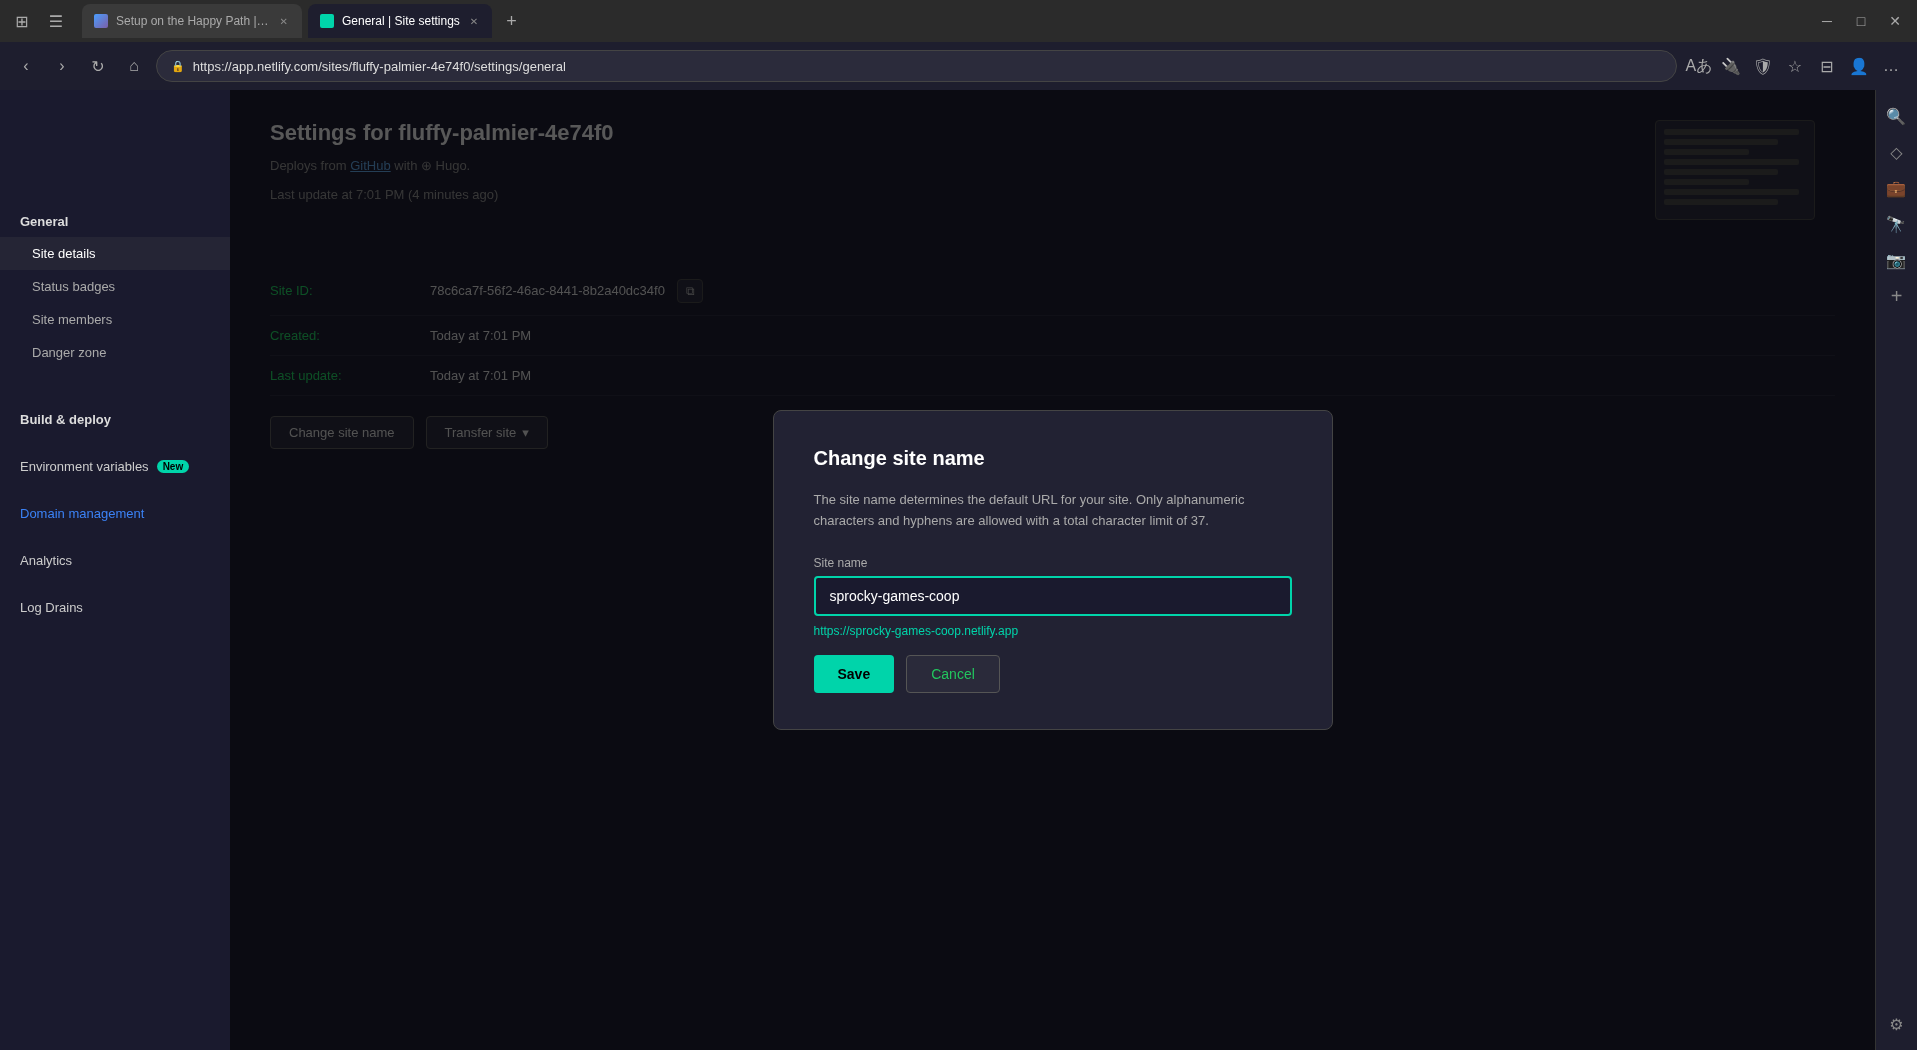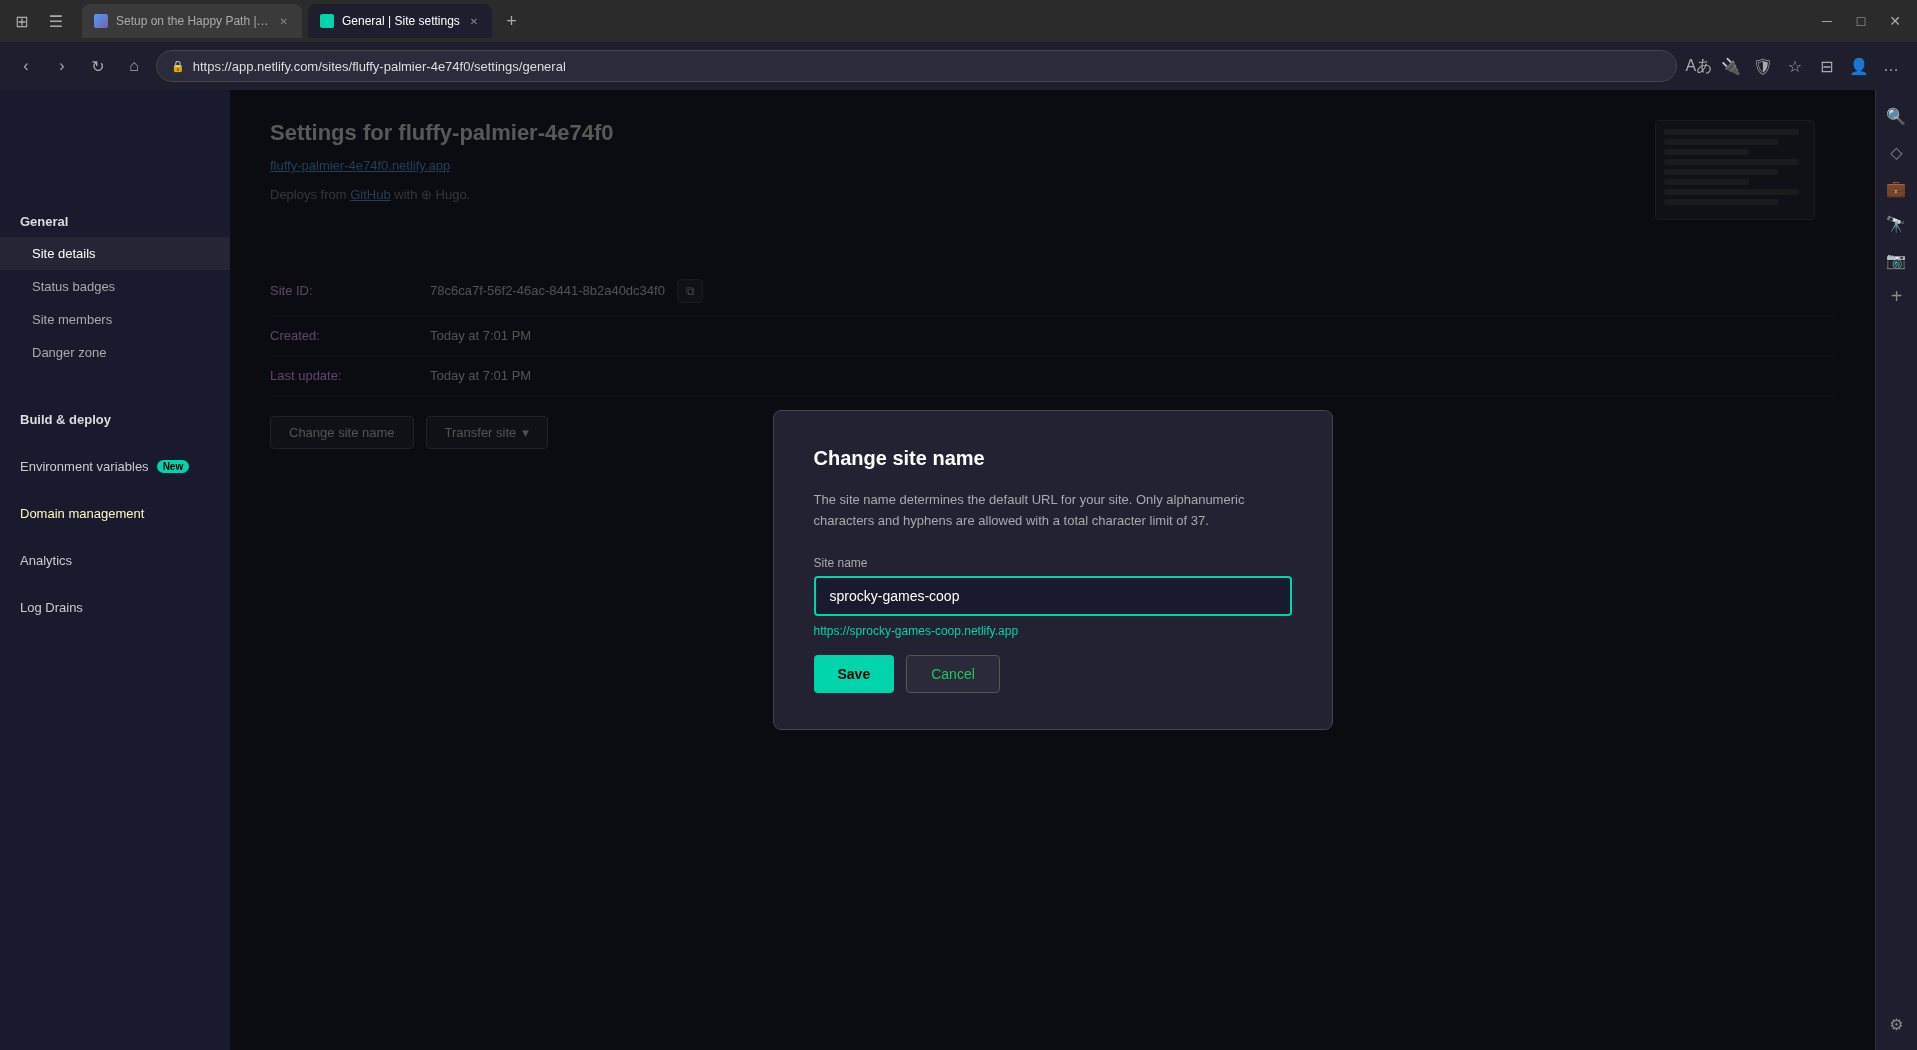--- a/index.html
+++ b/index.html
@@ -293,21 +293,21 @@
 
     .info-row {
       display: flex;
       align-items: center;
       padding: 12px 0;
       border-bottom: 1px solid #2a2a3a;
       font-size: 13px;
     }
 
     .info-label {
-      color: #f0abfc;
+      color: #22c55e;
       width: 160px;
       flex-shrink: 0;
     }
 
     .info-value {
       color: #ccc;
     }
 
     .copy-btn {
       margin-left: 12px;
@@ -523,37 +523,35 @@
         <span>Danger zone</span>
       </div>
 
       <div class="nav-section-label" style="margin-top:35px">Build &amp; deploy</div>
 
       <div class="nav-section-label" style="font-weight:400; font-size:13px; color:#ccc; padding: 8px 20px; display:flex; align-items:center; gap:8px;">
         <span>Environment variables</span>
         <span class="nav-badge">New</span>
       </div>
 
-      <div class="nav-section-label" style="font-weight:400; font-size:13px; color:#fef9c3;">Domain management</div>
+      <div class="nav-section-label" style="font-weight:400; font-size:13px; color:#3b82f6;">Domain management</div>
 
       <div class="nav-section-label" style="font-weight:400; font-size:13px; color:#ccc;">Analytics</div>
 
       <div class="nav-section-label" style="font-weight:400; font-size:13px; color:#ccc;">Log Drains</div>
     </div>
 
     <div class="page-bg">
 
       <div>
         <div class="page-header-title">Settings for fluffy-palmier-4e74f0</div>
         <div class="page-meta">
-          <a class="page-link">fluffy-palmier-4e74f0.netlify.app</a>
-        </div>
-        <div class="page-meta">
           Deploys from <a class="page-link">GitHub</a> with ⊕ <span>Hugo</span>.
         </div>
+        <div class="page-meta">Last update at 7:01 PM (4 minutes ago)</div>
       </div>
 
       <div class="site-thumbnail">
         <div class="thumb-line long"></div>
         <div class="thumb-line medium"></div>
         <div class="thumb-line short"></div>
         <div class="thumb-line long"></div>
         <div class="thumb-line medium"></div>
         <div class="thumb-line short"></div>
         <div class="thumb-line long"></div>

